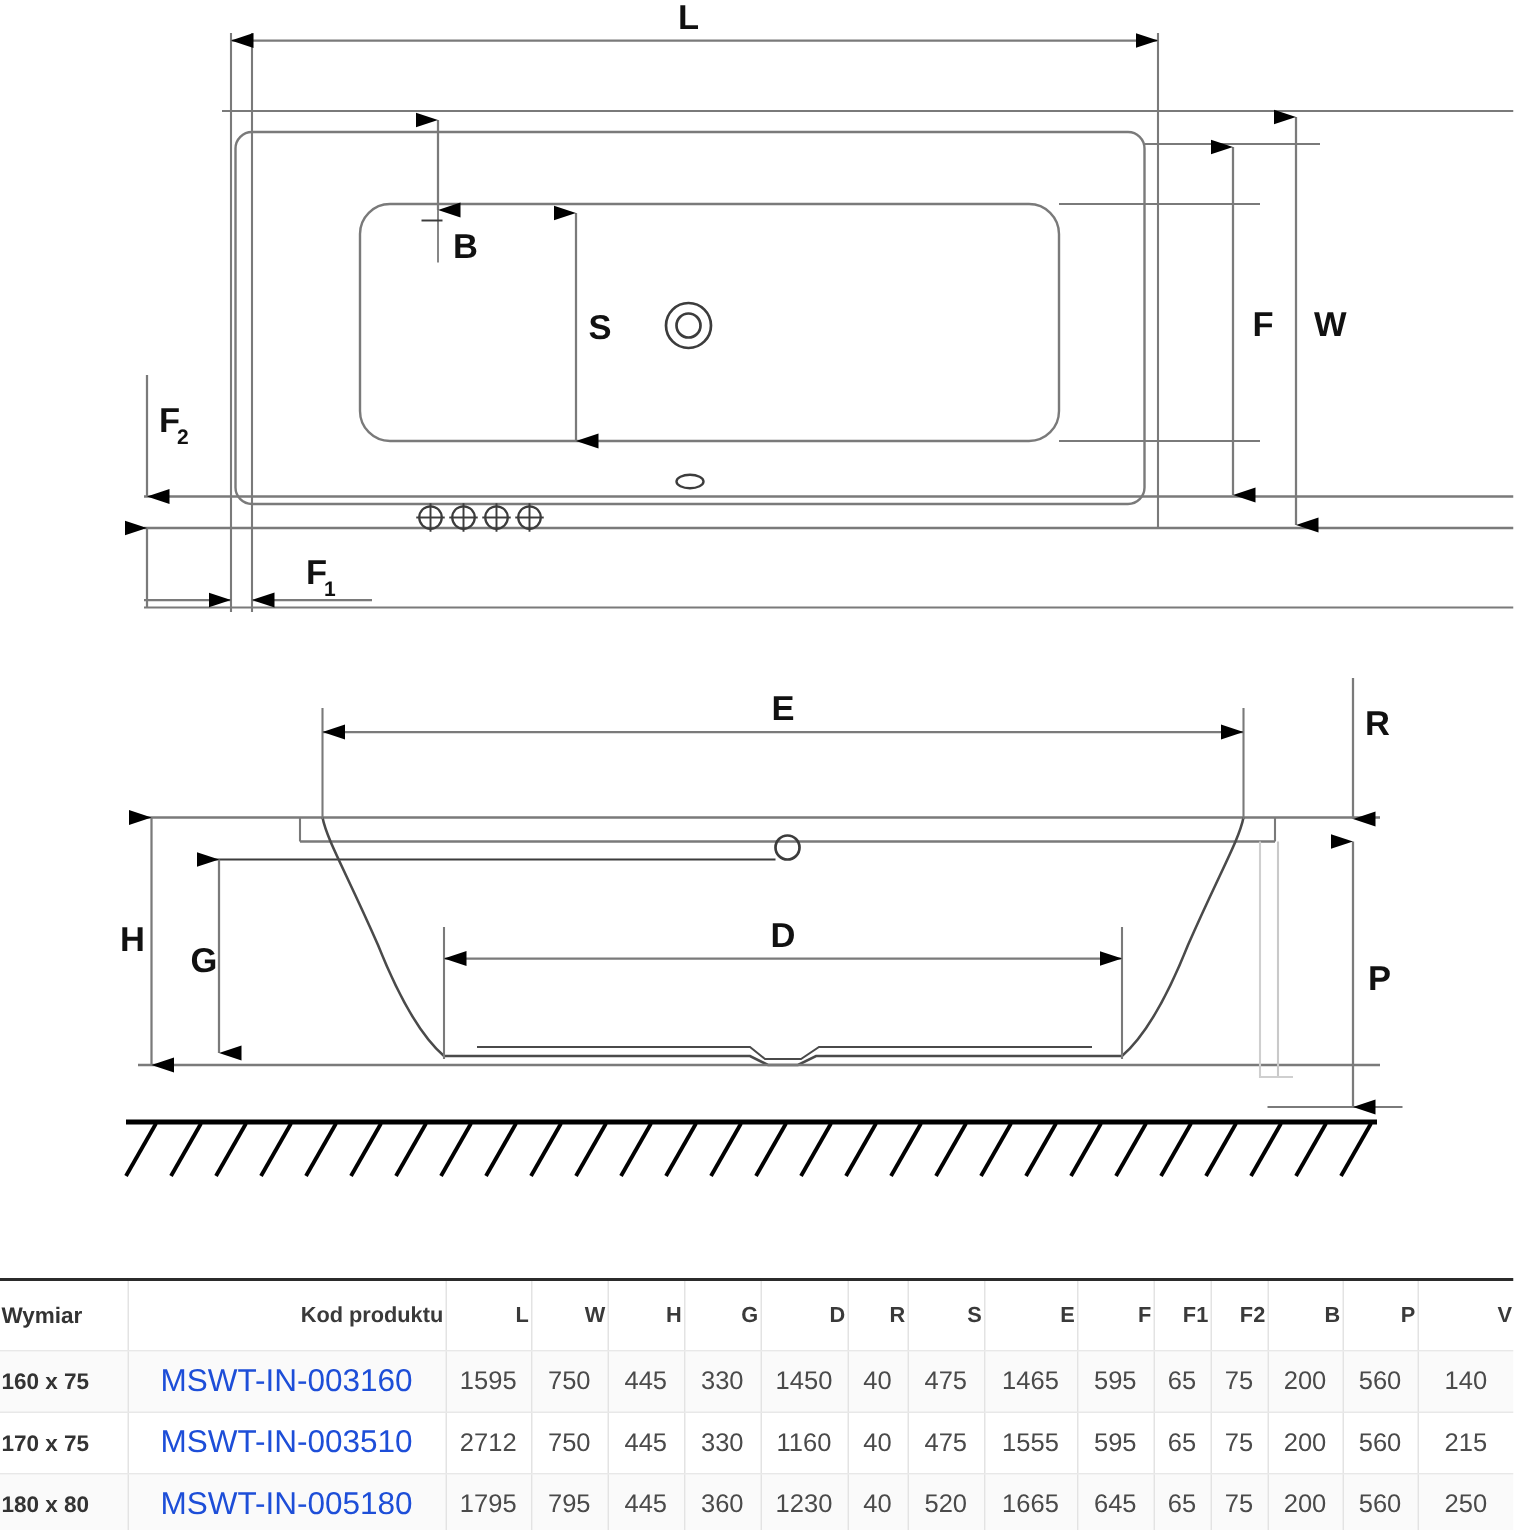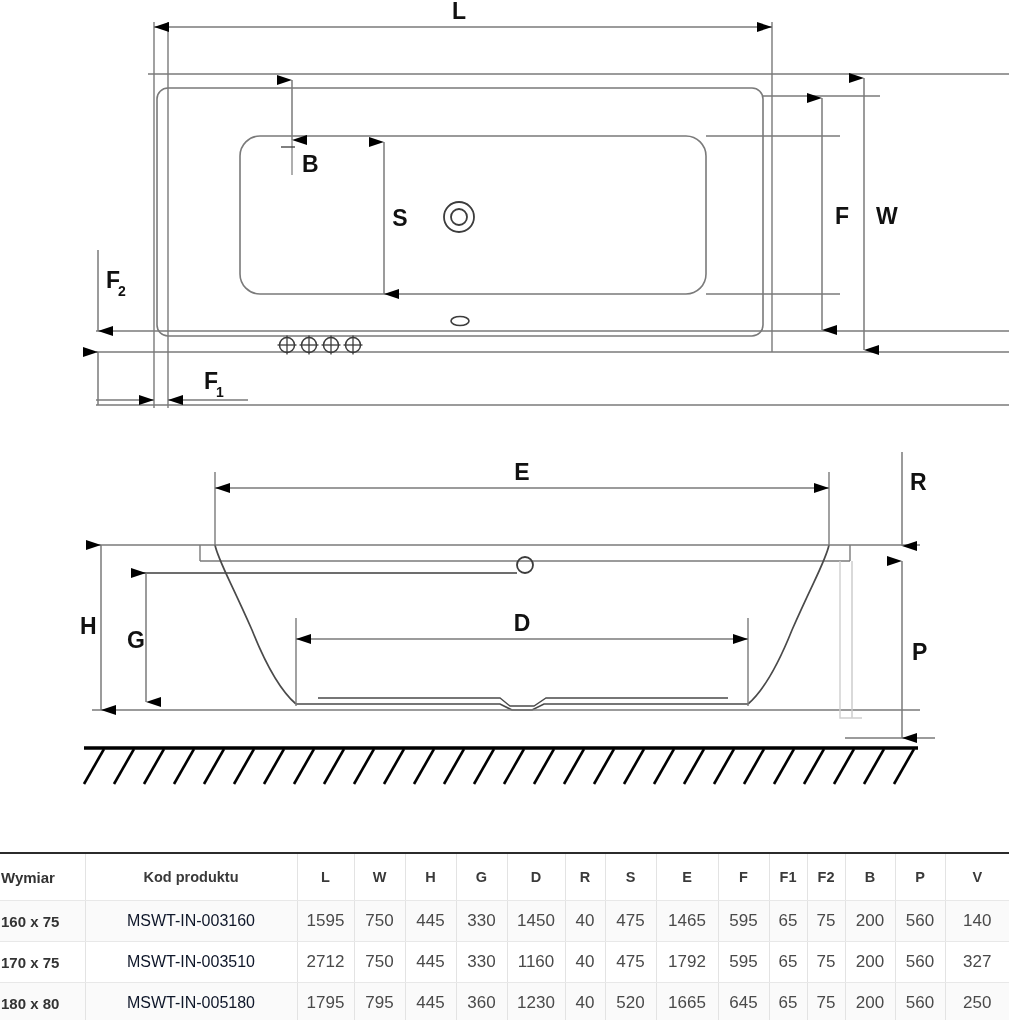--- a/index.html
+++ b/index.html
@@ -60,39 +60,40 @@
     white-space: nowrap;
     overflow: hidden;
   }
   table.spec thead th {
     font-size: 14.5px;
     font-weight: bold;
     color: #3a3a3a;
     height: 44px;
     background: #ffffff;
     vertical-align: middle;
+    text-align: right;
   }
   table.spec tbody td {
     font-size: 17px;
     font-weight: normal;
     height: 38px;
     vertical-align: middle;
   }
   table.spec tbody tr.shade td { background: #fafafa; }
   table.spec tbody tr.plain td { background: #ffffff; }
   table.spec td.c-dim, table.spec th.c-dim {
     font-weight: bold;
     font-size: 15px;
     color: #333333;
     text-align: left;
     padding-left: 14px;
   }
   table.spec td.c-code {
-    font-size: 16px;
-    color: #0f172a;
+    font-size: 21px;
+    color: #1d4ed8;
   }
   table.spec th.c-code { font-size: 14.5px; }
   table.spec tr td:last-child, table.spec tr th:last-child { border-right: none; }
 </style>
 </head>
 <body>
 
 <div id="drawing-area">
 <svg width="1009" height="840" viewBox="0 0 1009 840" xmlns="http://www.w3.org/2000/svg">
   <defs>
@@ -352,27 +353,27 @@
       <tr class="plain">
         <td class="c-dim">170 x 75</td>
         <td class="c-code">MSWT-IN-003510</td>
         <td>2712</td>
         <td>750</td>
         <td>445</td>
         <td>330</td>
         <td>1160</td>
         <td>40</td>
         <td>475</td>
-        <td>1792</td>
+        <td>1555</td>
         <td>595</td>
         <td>65</td>
         <td>75</td>
         <td>200</td>
         <td>560</td>
-        <td>327</td>
+        <td>215</td>
       </tr>
       <tr class="shade">
         <td class="c-dim">180 x 80</td>
         <td class="c-code">MSWT-IN-005180</td>
         <td>1795</td>
         <td>795</td>
         <td>445</td>
         <td>360</td>
         <td>1230</td>
         <td>40</td>

